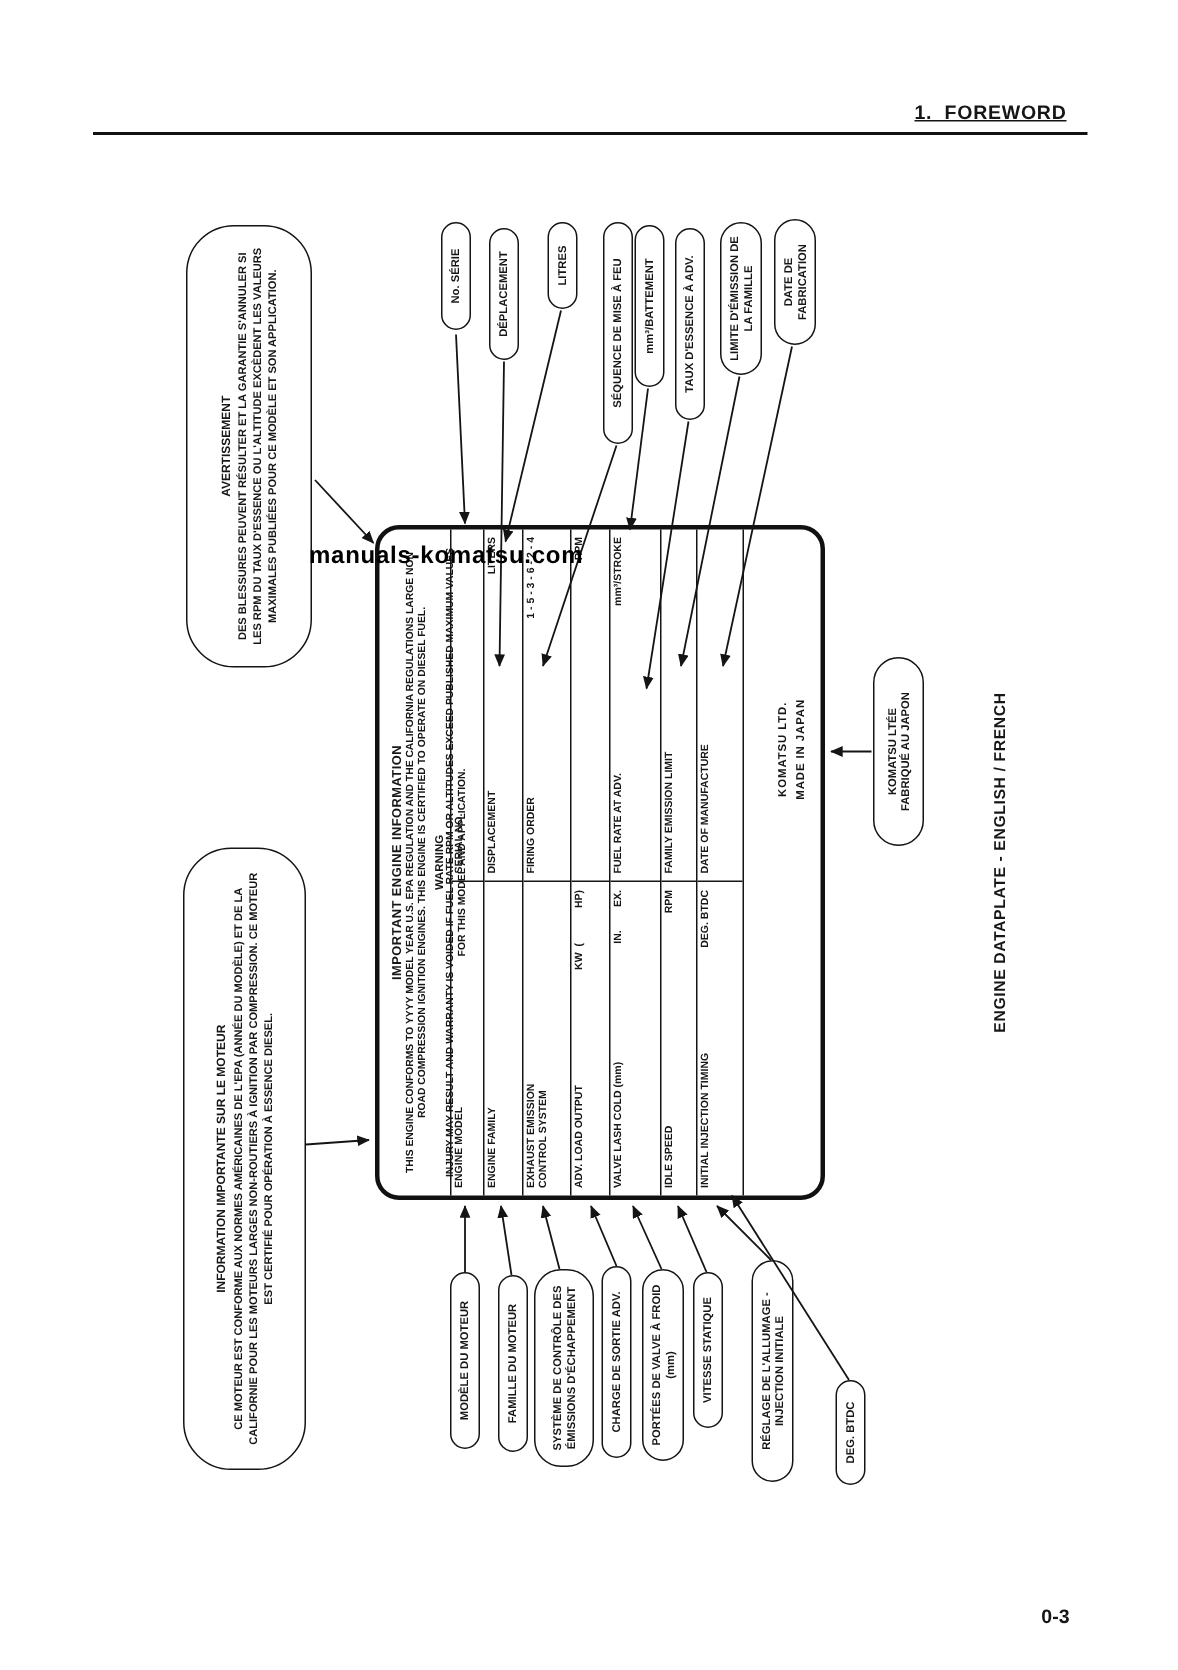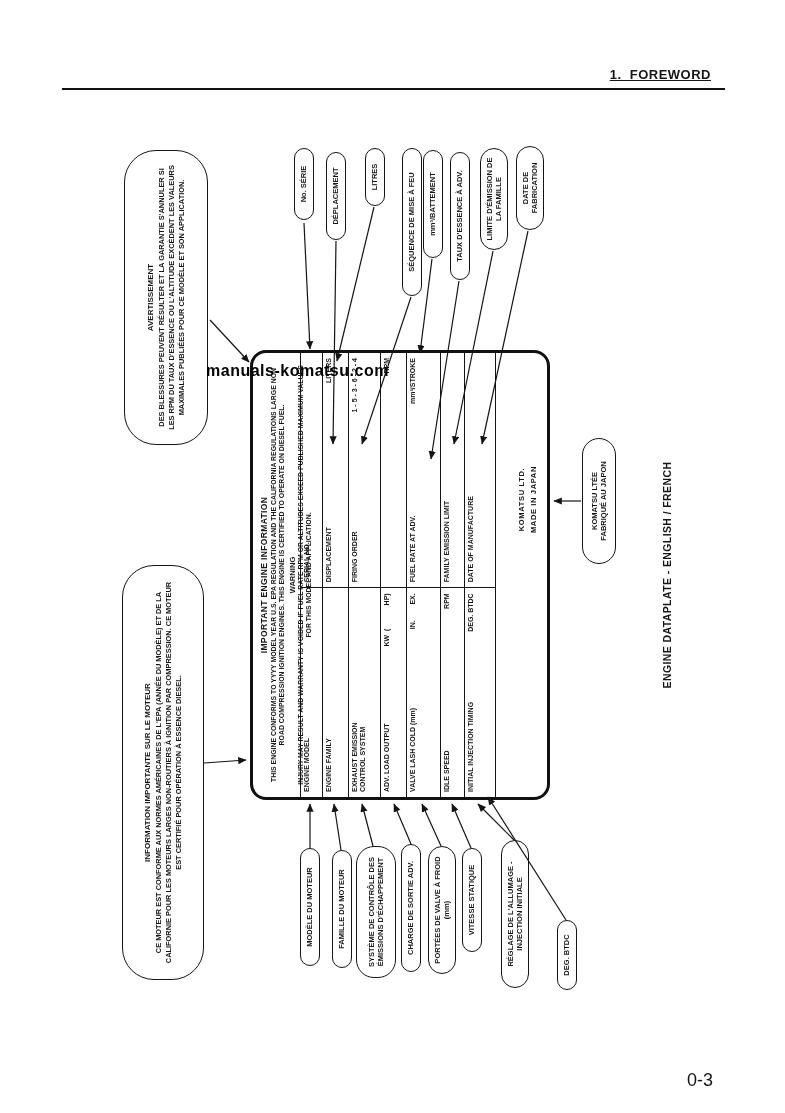--- a/index.html
+++ b/index.html
@@ -1,20 +1,20 @@
 <!DOCTYPE html>
 <html><head>
 <meta charset="utf-8">
 <style>
   html,body{margin:0;padding:0;}
   body{font-family:"Liberation Sans",sans-serif;color:#161616;}
   .page{position:relative;width:785px;height:1113px;background:#ffffff;overflow:hidden;}
   .page-header-text{position:absolute;top:67px;right:74px;font-size:13px;font-weight:bold;letter-spacing:.5px;text-decoration:underline;white-space:pre;margin-left:22px;}
   .page-header-rule{position:absolute;top:88px;left:62px;right:60px;height:0;border-top:2.2px solid #111;}
-  .page-number{position:absolute;top:1070px;right:72px;font-size:18px;font-weight:normal;}
+  .page-number{position:absolute;top:1070px;right:72px;font-size:13px;font-weight:bold;}
   .watermark{position:absolute;left:206px;top:362px;font-size:16px;font-weight:bold;color:#000000;z-index:9;letter-spacing:.5px;}
   
   .figure{position:absolute;left:-15px;top:265px;width:870px;height:620px;transform:rotate(-90deg);}
   .bubble{position:absolute;border:1.6px solid #141414;border-radius:14px;background:#fff;display:flex;flex-direction:column;align-items:center;justify-content:center;text-align:center;font-weight:bold;font-size:7.5px;line-height:1.22;padding:2px 6px;box-sizing:border-box;z-index:3;}
   .bigbubble{border-radius:32px;padding:5px 14px;}
   .bigbubble .btitle{font-size:8px;margin-bottom:2px;}
   .bigbubble .bbody{font-size:7.4px;line-height:1.3;}
   .plate{position:absolute;left:210px;top:140px;width:450px;height:300px;border:3px solid #111;border-radius:16px;background:#fff;box-sizing:border-box;z-index:2;}
   .plate-head{padding:6px 12px 0;text-align:center;font-weight:bold;}
   .plate-title{font-size:8.6px;letter-spacing:.3px;}

